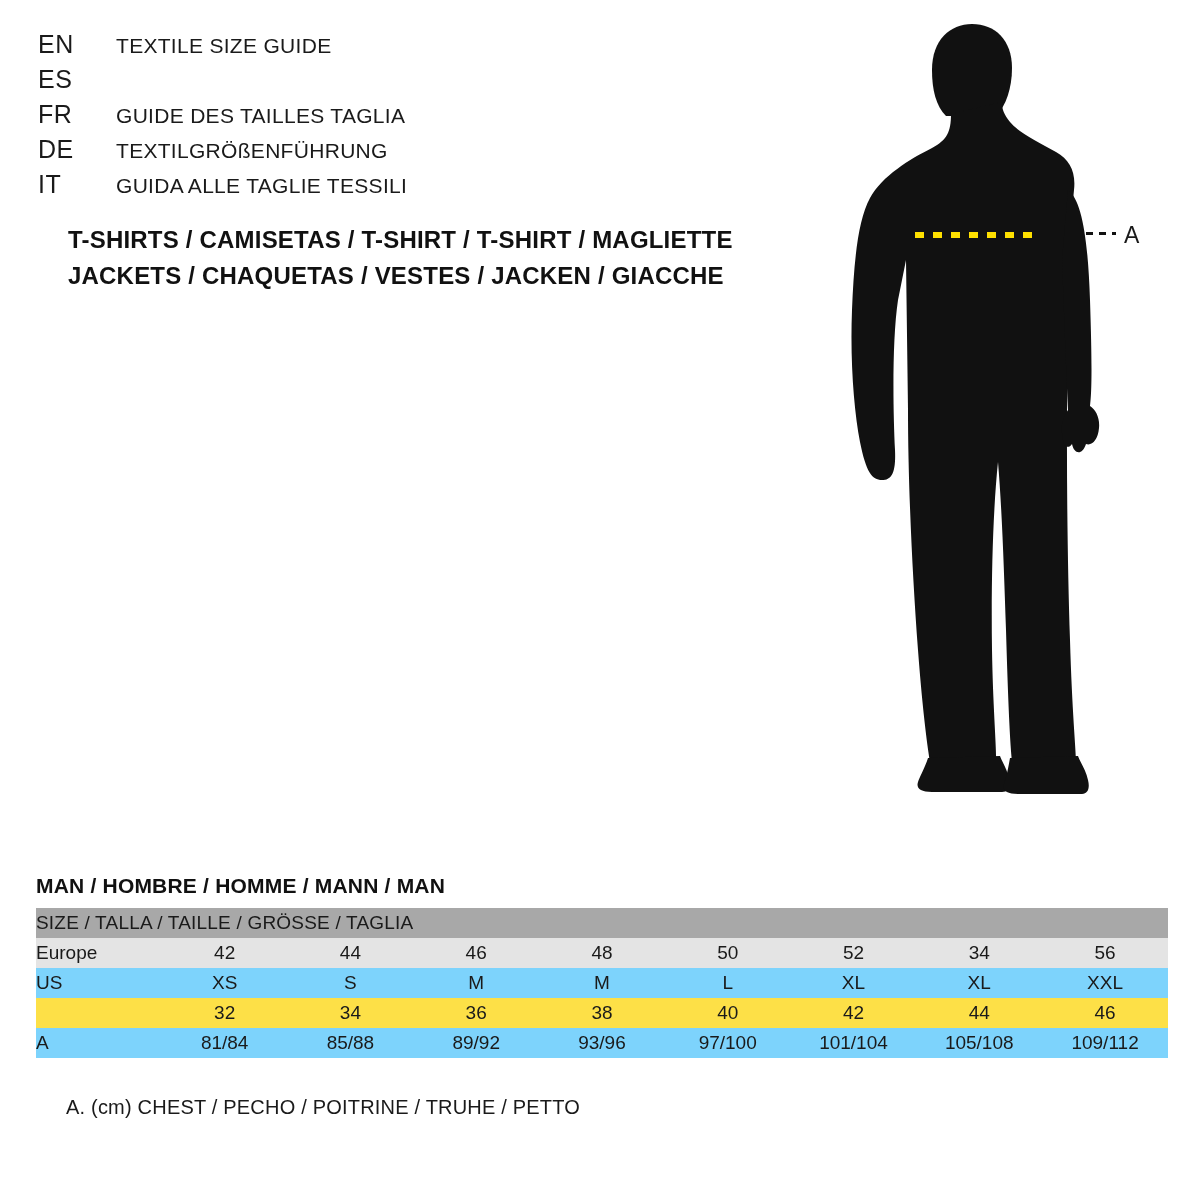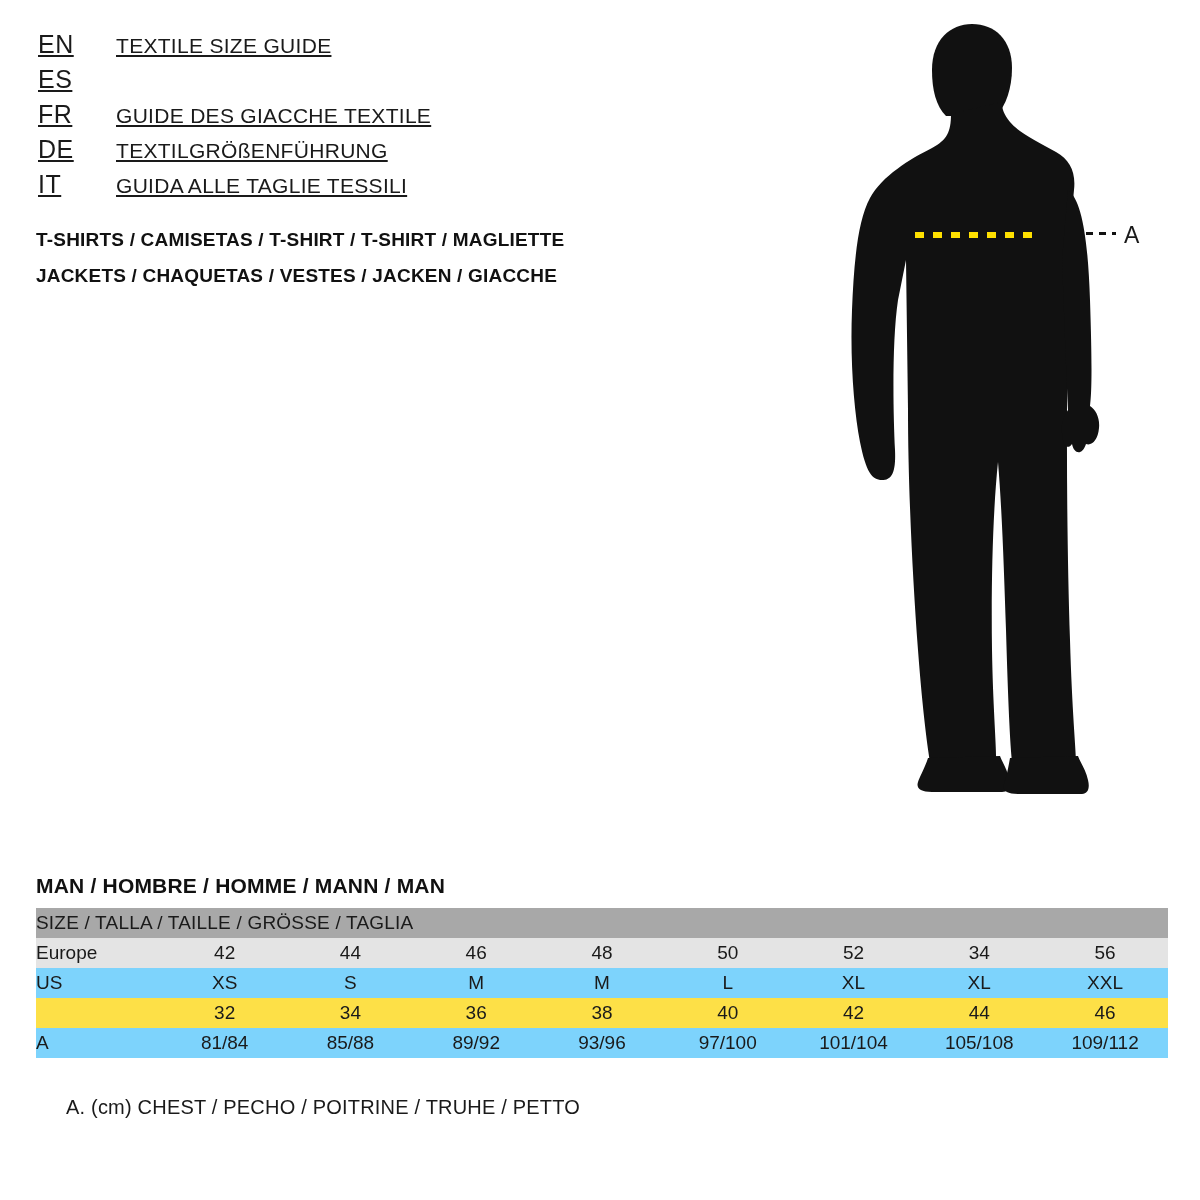--- a/index.html
+++ b/index.html
@@ -20,21 +20,20 @@
   .lang-block {
     position: absolute;
     left: 38px;
     top: 30px;
     width: 720px;
   }
   .lang-row {
     display: flex;
     align-items: baseline;
     height: 35px;
-    text-decoration: underline;
   }
   .lang-code {
     width: 78px;
     font-size: 25px;
     letter-spacing: 0.5px;
     color: #1a1a1a;
   }
   .lang-text {
     font-size: 21px;
     letter-spacing: 0.3px;
@@ -43,26 +42,27 @@
   }
 
   
   .category-block {
     position: absolute;
     left: 36px;
     top: 222px;
     width: 760px;
   }
   .category-line {
-    font-size: 19px;
+    font-size: 24px;
     font-weight: bold;
     letter-spacing: 0.2px;
     line-height: 36px;
     white-space: nowrap;
     color: #111111;
+    margin-left: 32px;
   }
 
   
   .figure-wrap {
     position: absolute;
     left: 820px;
     top: 10px;
     width: 360px;
     height: 790px;
   }
@@ -143,21 +143,21 @@
 <div class="lang-block">
   <div class="lang-row">
     <div class="lang-code">EN</div>
     <div class="lang-text">TEXTILE SIZE GUIDE</div>
   </div>
   <div class="lang-row">
     <div class="lang-code">ES</div>
   </div>
   <div class="lang-row">
     <div class="lang-code">FR</div>
-    <div class="lang-text">GUIDE DES GIACCHE TEXTILE</div>
+    <div class="lang-text">GUIDE DES TAILLES TAGLIA</div>
   </div>
   <div class="lang-row">
     <div class="lang-code">DE</div>
     <div class="lang-text">TEXTILGRÖßENFÜHRUNG</div>
   </div>
   <div class="lang-row">
     <div class="lang-code">IT</div>
     <div class="lang-text">GUIDA ALLE TAGLIE TESSILI</div>
   </div>
 </div>

